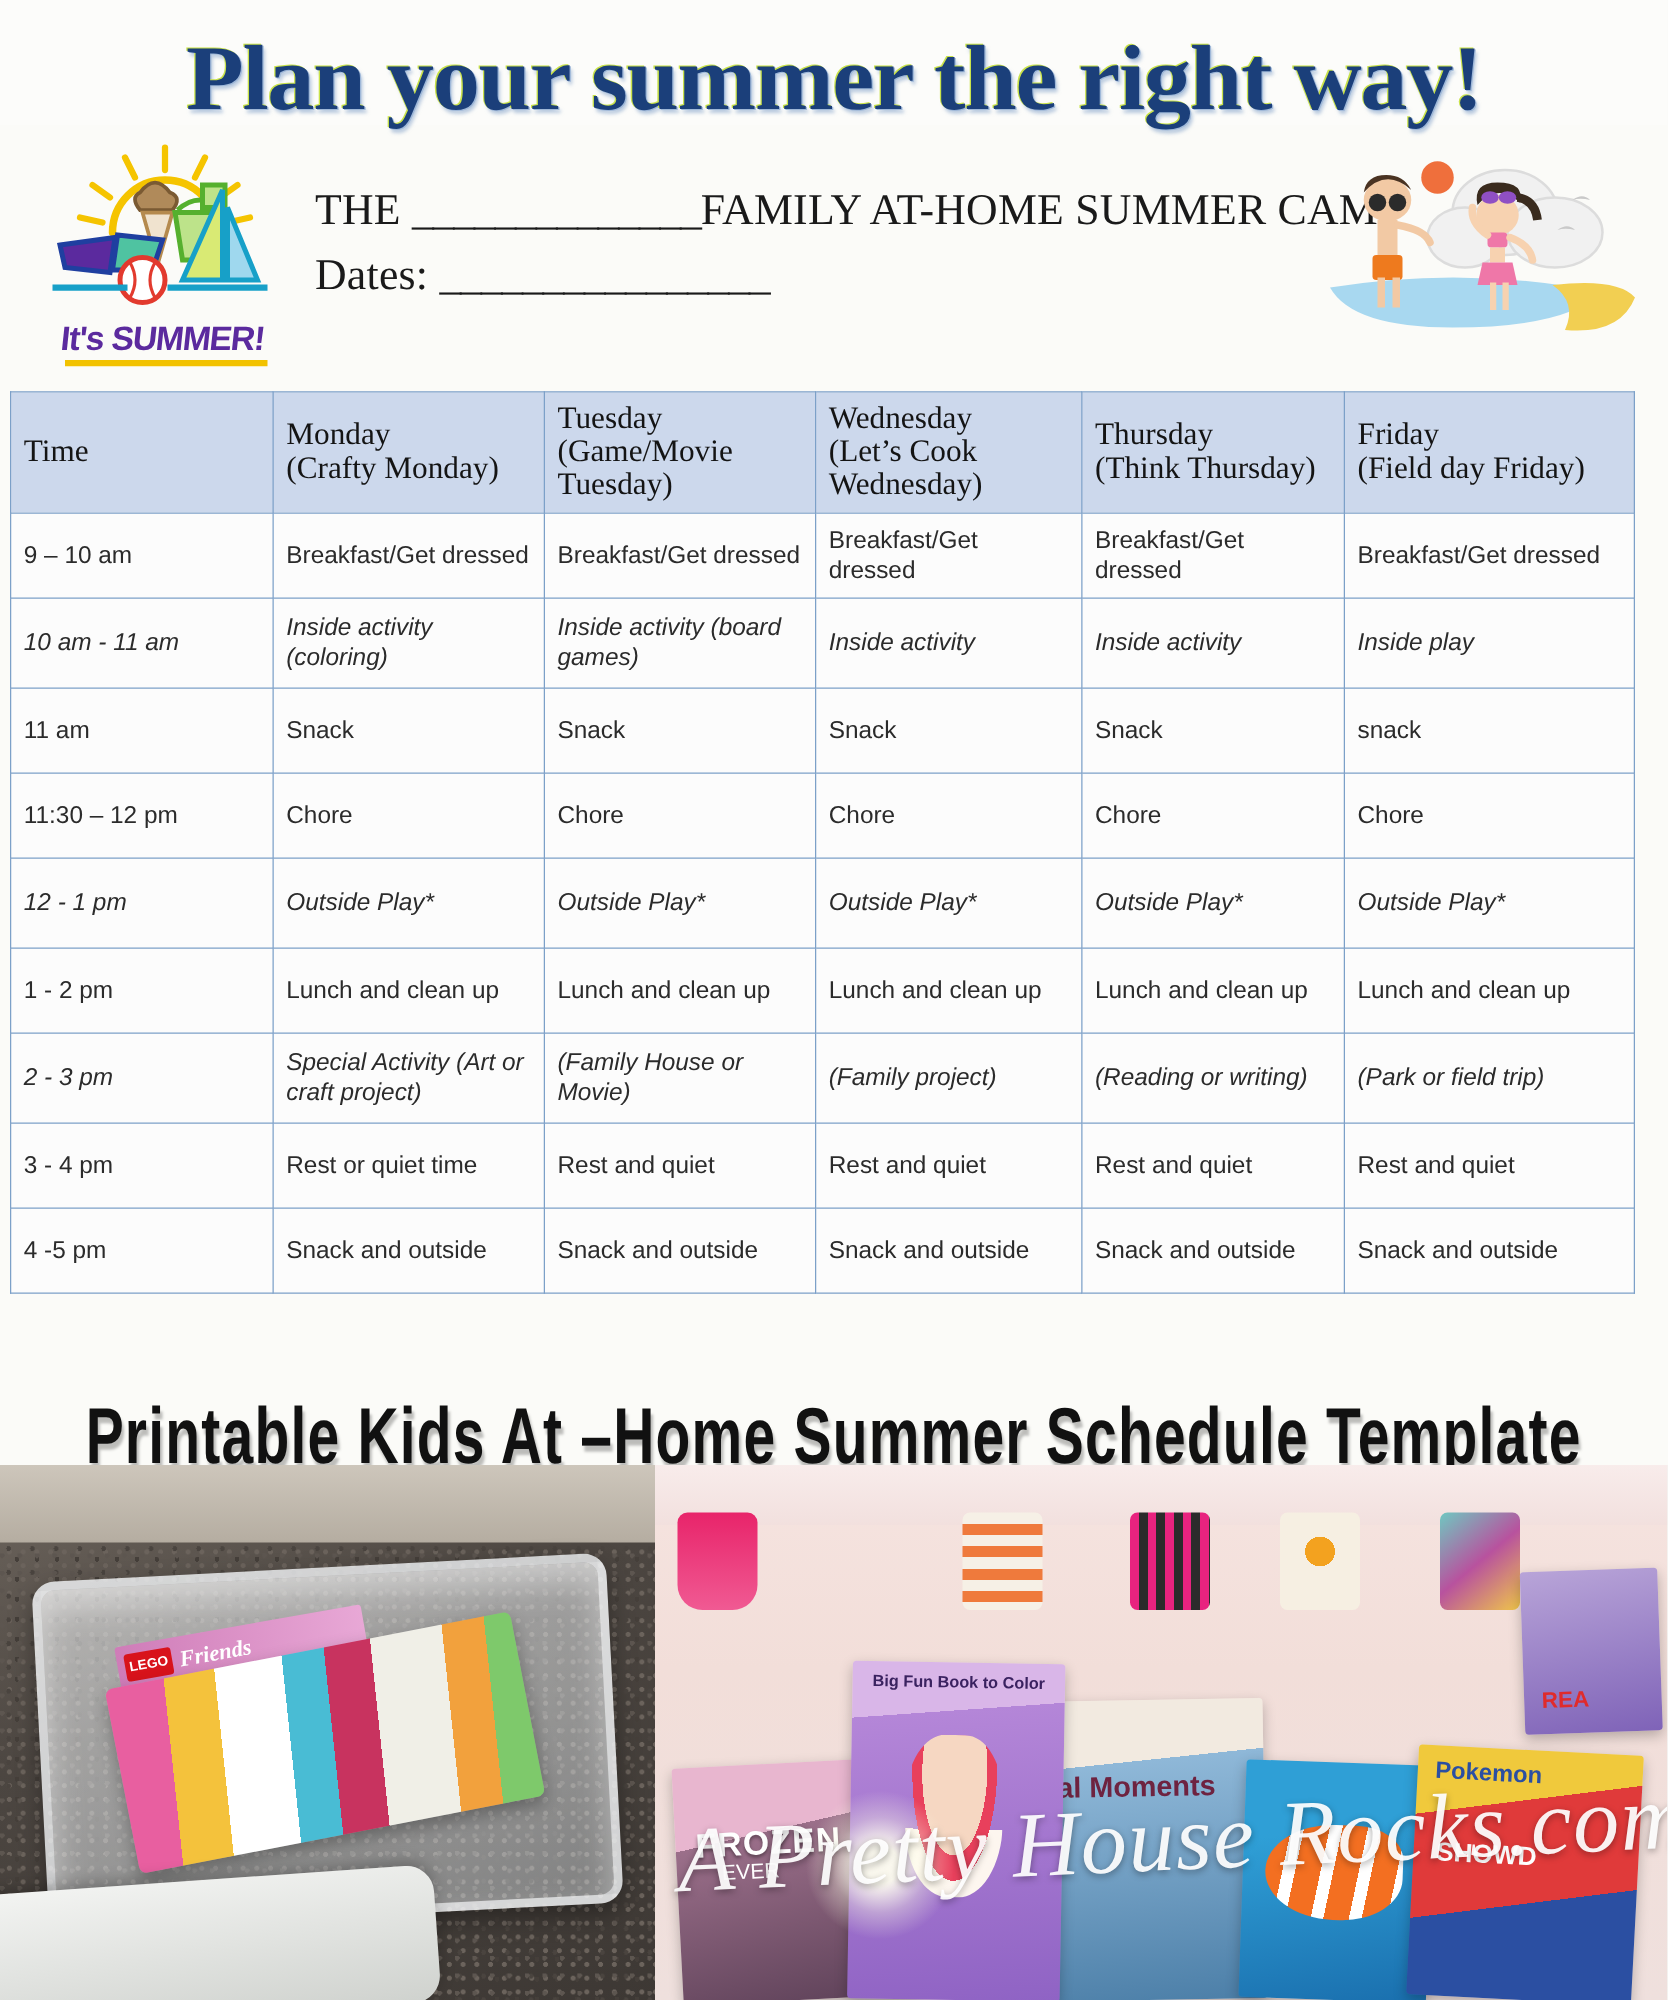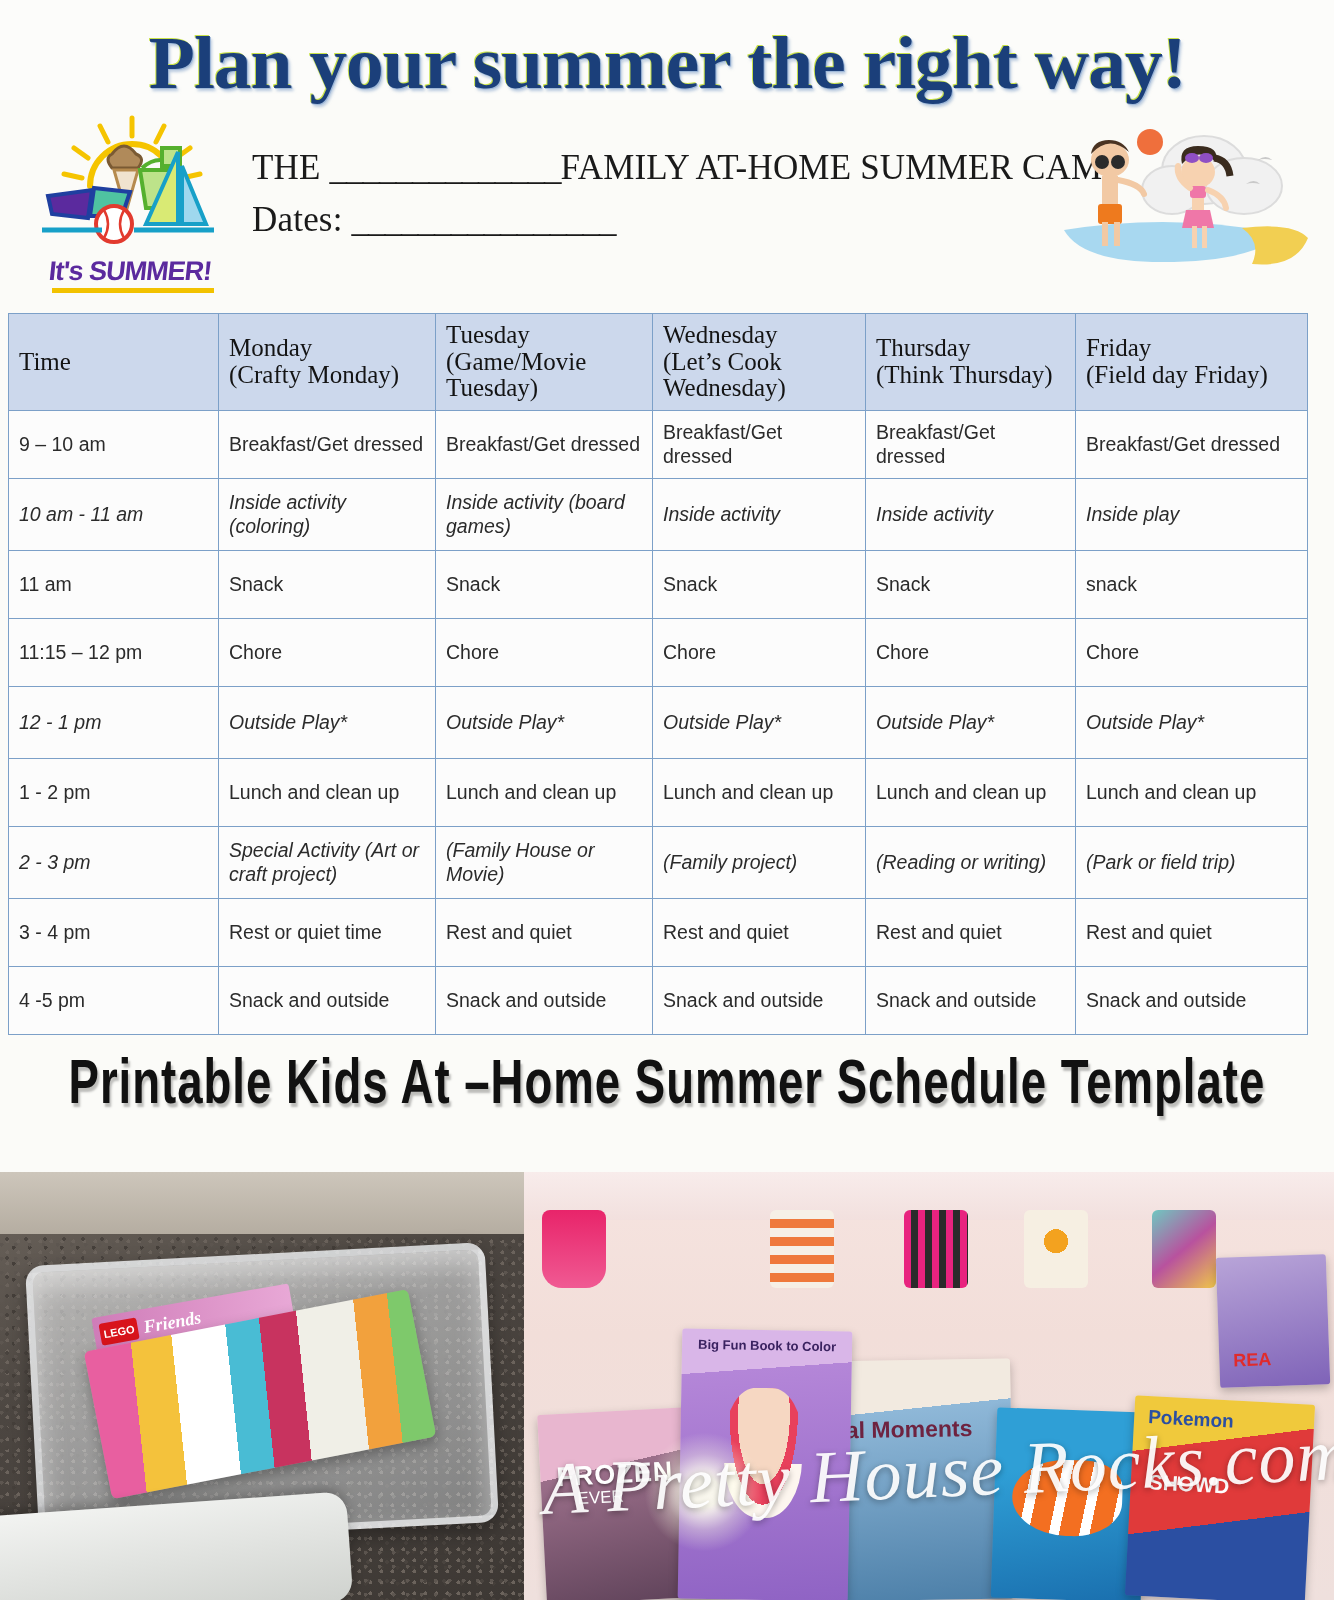--- a/index.html
+++ b/index.html
@@ -131,21 +131,21 @@
   table.schedule tbody tr.tall { height: 72px; font-style: italic; }
   .col-time  { width: 210px; }
   .col-day   { width: 217px; }
   .col-day3  { width: 213px; }
   .col-day4  { width: 210px; }
   .col-day5  { width: 232px; }
 
   
   .subtitle-bar {
     position: absolute;
-    left: 0; top: 1028px;
+    left: 0; top: 1096px;
     width: 100%;
     height: 105px;
     display: flex;
     align-items: center;
     justify-content: center;
   }
   .subtitle {
     font-family: "Liberation Sans", sans-serif;
     font-weight: bold;
     font-size: 47px;
@@ -497,21 +497,21 @@
       </tr>
       <tr>
         <td>11 am</td>
         <td>Snack</td>
         <td> Snack</td>
         <td>Snack</td>
         <td>Snack</td>
         <td>snack</td>
       </tr>
       <tr>
-        <td>11:15 – 12 pm</td>
+        <td>11:30 – 12 pm</td>
         <td>Chore</td>
         <td>Chore</td>
         <td>Chore</td>
         <td>Chore</td>
         <td>Chore</td>
       </tr>
       <tr class="tall">
         <td>12 - 1 pm</td>
         <td>Outside Play*</td>
         <td>Outside Play*</td>

